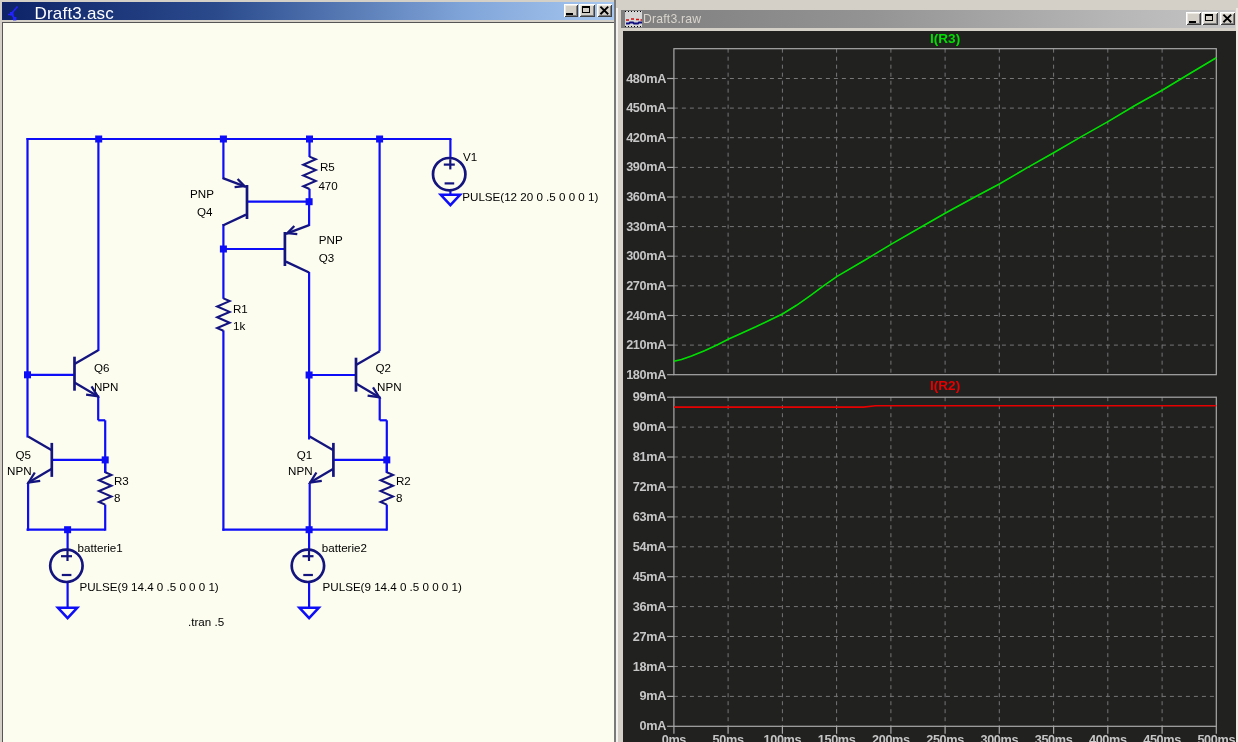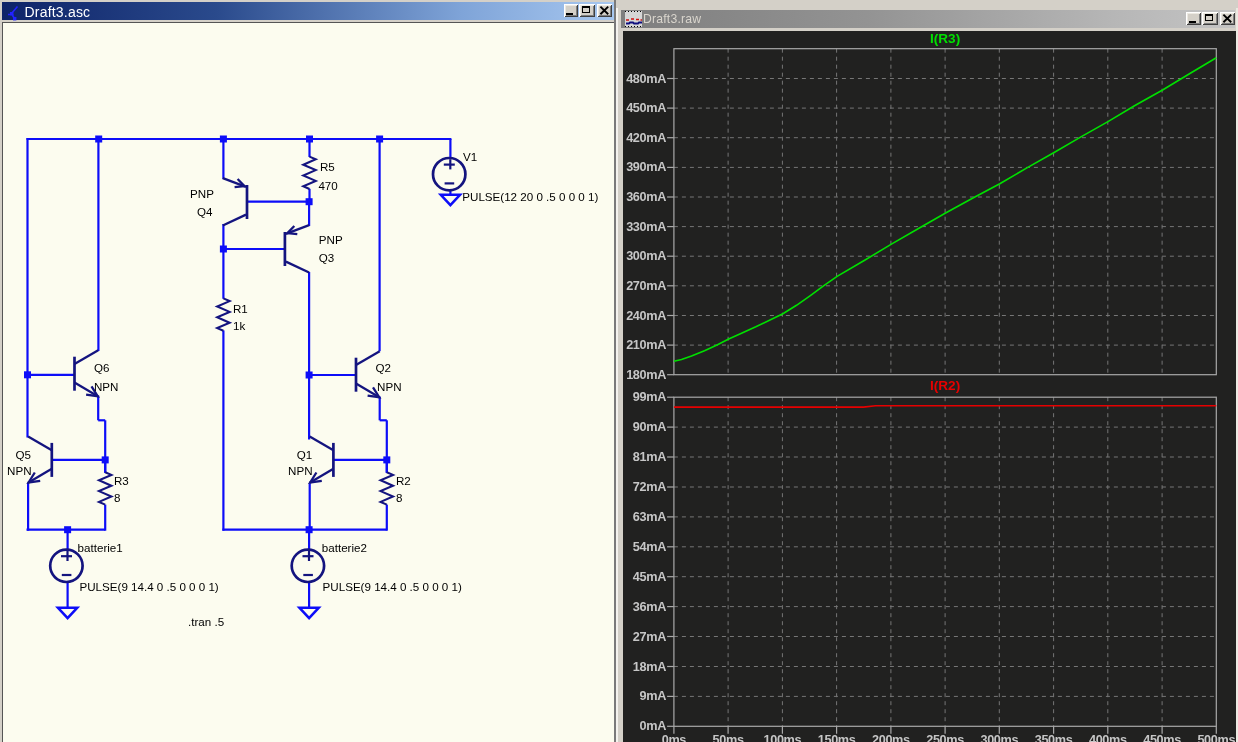--- a/index.html
+++ b/index.html
@@ -10,21 +10,21 @@
 <div id="screen">
 
   <div style="position:absolute;left:0;top:0;width:616px;height:742px;background:#D4D0C8;">
     <div style="position:absolute;left:1.5px;top:1.5px;width:613px;height:18px;
         background:linear-gradient(to right,#0E2368,#2A4A8C 35%,#7FA4D8 75%,#A8C8F0);">
       <svg width="15" height="16" style="position:absolute;left:4px;top:3px;">
           <path d="M11.5,1.5 L5.5,8.5 M5.5,8.5 L9,14.5 M2,9.5 L7.5,9.5" stroke="#2222FF" stroke-width="1.6" fill="none"></path>
           <rect x="4" y="7" width="3.4" height="3.4" fill="#2222FF"></rect>
           <rect x="7" y="12" width="3.4" height="3.4" fill="#2222FF"></rect>
         </svg>
-      <div style="position:absolute;left:23px;top:2.6px;color:#FFFFFF;font-size:14px;letter-spacing:0.2px;">Draft3.asc</div>
+      <div style="position:absolute;left:33px;top:2.6px;color:#FFFFFF;font-size:17px;letter-spacing:0.2px;">Draft3.asc</div>
       <div class="btn" style="left:562.0px;top:2.4px;width:14.8px;height:13.5px;">
           <div style="position:absolute;left:2.5px;bottom:2px;width:7px;height:2.2px;background:#000;"></div>
         </div>
         <div class="btn" style="left:577.8px;top:2.4px;width:15.5px;height:13.5px;">
           <div style="position:absolute;left:2.5px;top:2px;width:8.3px;height:7.6px;border:1.1px solid #000;border-top:2.3px solid #000;"></div>
         </div>
         <div class="btn" style="left:595.6px;top:2.4px;width:15.2px;height:13.5px;">
           <svg width="15" height="13" style="position:absolute;left:0;top:0;">
             <path d="M3.4,2.6 L11.2,10.2 M11.2,2.6 L3.4,10.2" stroke="#000" stroke-width="1.9"></path>
           </svg>

